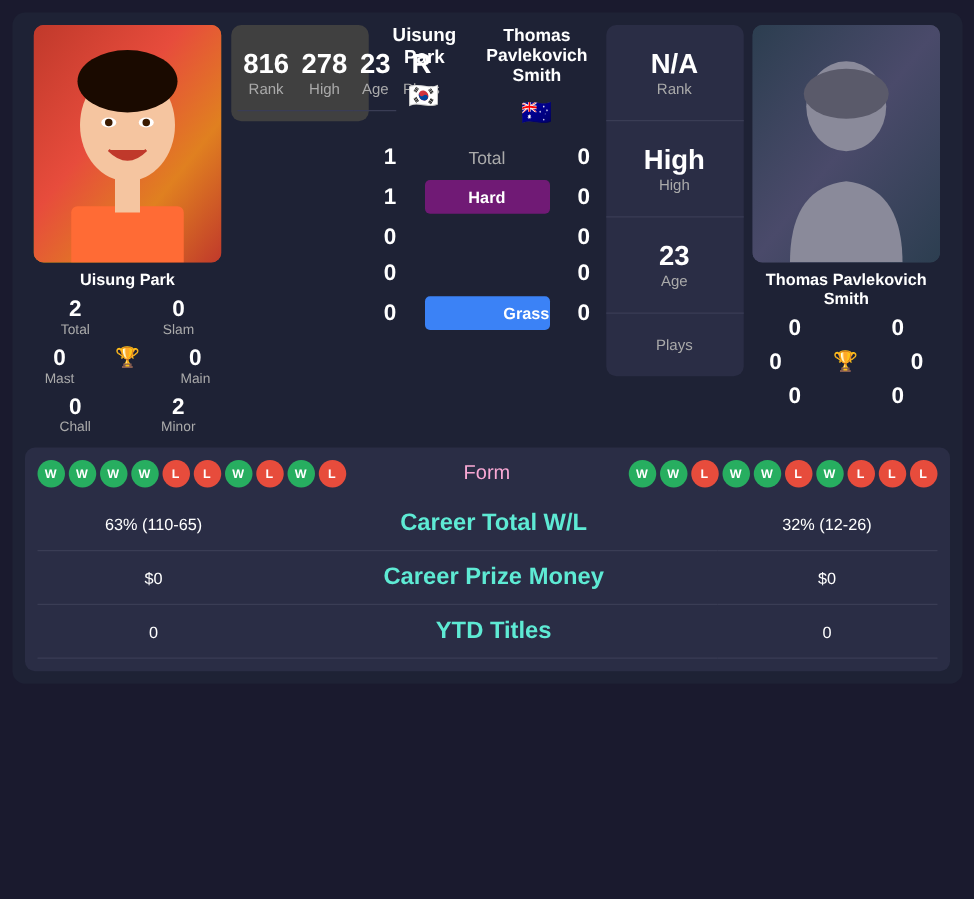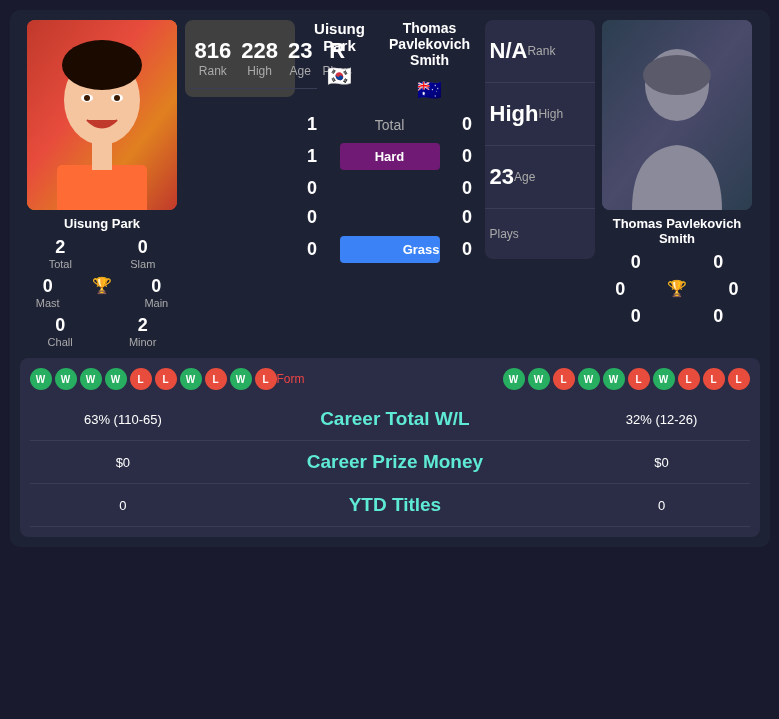--- a/index.html
+++ b/index.html
@@ -186,20 +186,21 @@
       background: #2a2d45;
       border-radius: 8px;
       width: 110px;
       padding: 0;
       display: flex;
       flex-direction: column;
     }
 
     .right-stat-cell {
       display: flex;
+      flex-direction: column;
       align-items: center;
       padding: 18px 5px;
       border-bottom: 1px solid #3a3d55;
     }
 
     .right-stat-cell:last-child {
       border-bottom: none;
     }
 
     .right-stat-cell .num {
@@ -221,22 +222,23 @@
     }
 
     .form-row {
       display: flex;
       align-items: center;
       justify-content: space-between;
       margin-bottom: 8px;
     }
 
     .form-label {
-      font-size: 12px;
-      color: #ef4444;
+      font-size: 16px;
+      color: #f9a8d4;
+      text-align: center;
       flex: 1;
     }
 
     .form-badges {
       display: flex;
       gap: 3px;
       flex-wrap: wrap;
     }
 
     .badge {
@@ -369,21 +371,21 @@
     </div>
 
     <div class="middle-section">
 
       <div class="left-stats-panel">
         <div class="stat-cell">
           <span class="num">816</span>
           <span class="lbl">Rank</span>
         </div>
         <div class="stat-cell">
-          <span class="num">228</span>
+          <span class="num">278</span>
           <span class="lbl">High</span>
         </div>
         <div class="stat-cell">
           <span class="num">23</span>
           <span class="lbl">Age</span>
         </div>
         <div class="stat-cell">
           <span class="num">R</span>
           <span class="lbl">Plays</span>
         </div>

